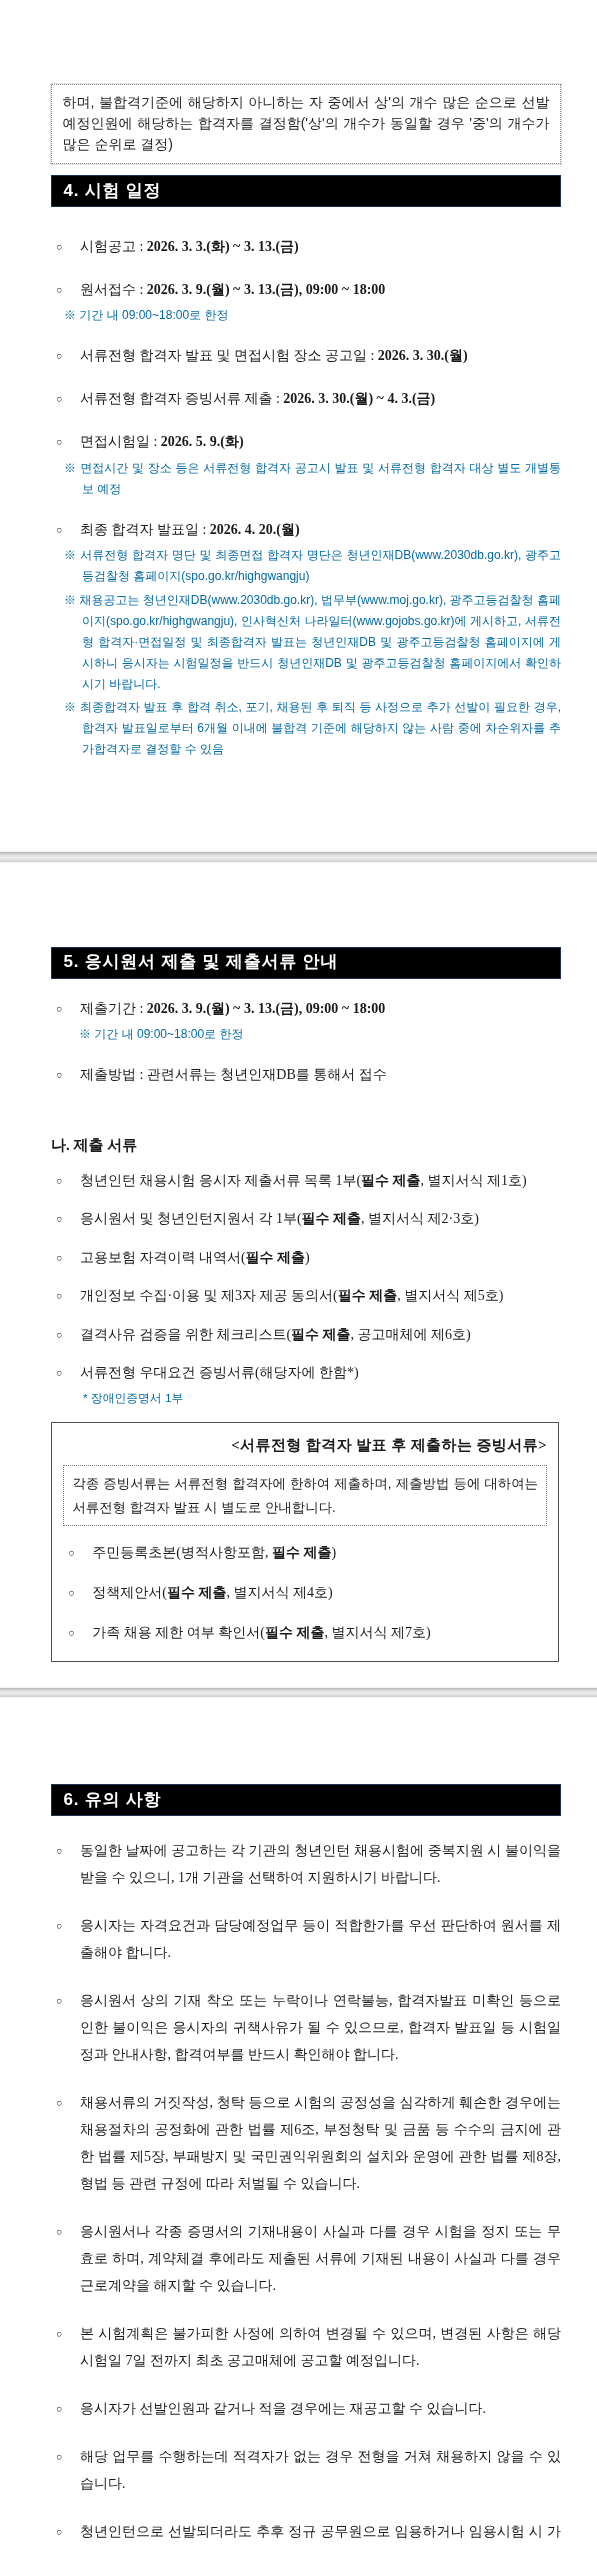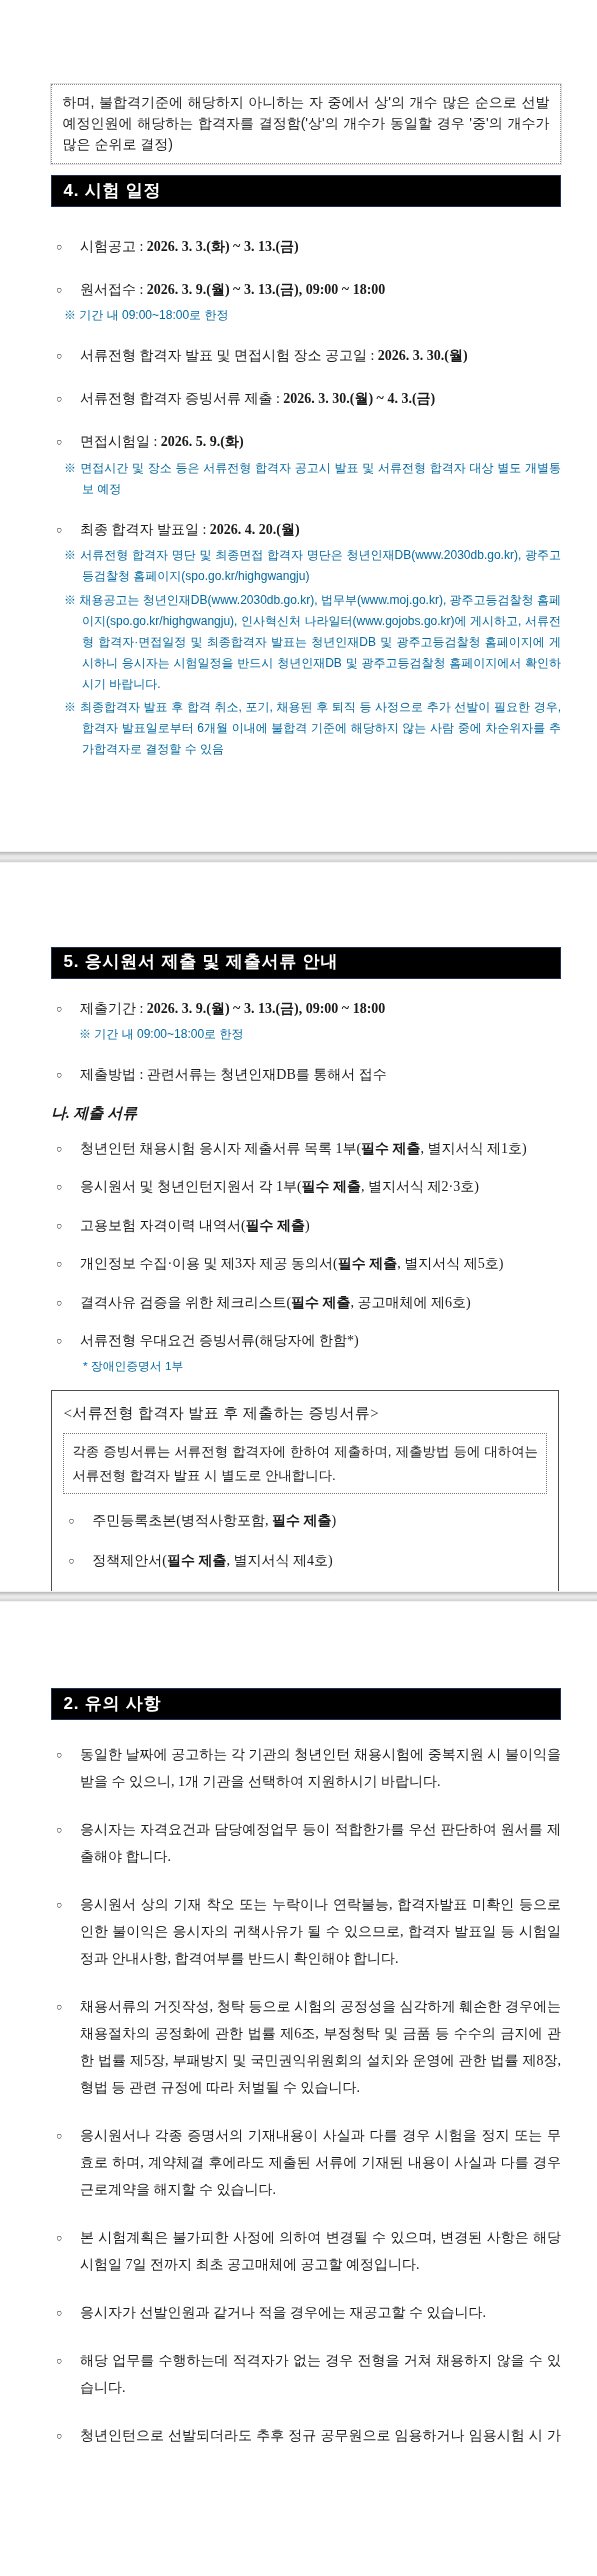--- a/index.html
+++ b/index.html
@@ -1,20 +1,20 @@
 <!DOCTYPE html>
 <html lang="ko" style="font-size:13px"><head>
 <meta charset="utf-8">
 <style>
   html, body { margin: 0; padding: 0; background: #ffffff; }
   body { width: 598px; font-family: "Liberation Serif", serif; color: #1a1a1a; }
 
   .page { position: relative; width: 598px; background: #ffffff; overflow: hidden; }
   .page-1 { height: 851px; }
-  .page-2 { height: 728px; }
+  .page-2 { height: 824px; }
   .page-3 { height: 853px; }
 
   .page-sep {
     height: 9.7px; width: 598px;
     background: linear-gradient(to bottom, #b7b7b7 0%, #e3e3e3 35%, #ececec 60%, #cfcfcf 100%);
     border-top: 0.8px solid #f2f2f2;
     border-bottom: 0.8px solid #f4f4f4;
   }
 
   .content { padding: 0 37px 0 51px; }
@@ -90,22 +90,22 @@
   .tight .item { margin-top: 11.4px; }
 
   .docbox {
     margin-top: 13px;
     margin-right: 1.6px;
     border: 1.6px solid #4d4d4d;
     padding: 9.7px 11.4px 14.6px 11.4px;
     background: #ffffff;
   }
   .docbox-title {
-    text-align: left;
-    font-weight: normal;
+    text-align: right;
+    font-weight: bold;
     font-size: 15px;
     line-height: 24px;
     letter-spacing: 0.4px;
   }
   .docbox-notice {
     margin-top: 8px;
     border: 0.8px dotted #777;
     padding: 5.7px 8px;
     font-family: "Liberation Sans", sans-serif;
     font-size: 13.4px;
@@ -188,21 +188,21 @@
         <span class="txt"><span>제출기간 : </span><b>2026. 3. 9.(월) ~ 3. 13.(금), 09:00 ~ 18:00</b><span></span></span>
       </div>
       <div class="note" style="margin-left:28px;">※ 기간 내 09:00~18:00로 한정</div>
 
       <div class="item">
         <span class="marker">○</span>
         <span class="txt"><span>제출방법 : 관련서류는 청년인재DB를 통해서 접수</span><b></b><span></span></span>
       </div>
     </div>
 
-    <div class="subhead" style="margin-top:16px;font-style:italic;">나. 제출 서류</div>
+    <div class="subhead" style="margin-top:48px;">나. 제출 서류</div>
 
     <div class="sec-body tight" style="margin-top:6.5px;">
       <div class="item">
         <span class="marker">○</span>
         <span class="txt"><span>청년인턴 채용시험 응시자 제출서류 목록 1부(</span><b>필수 제출</b><span>, 별지서식 제1호)</span></span>
       </div>
       <div class="item">
         <span class="marker">○</span>
         <span class="txt"><span>응시원서 및 청년인턴지원서 각 1부(</span><b>필수 제출</b><span>, 별지서식 제2·3호)</span></span>
       </div>
@@ -246,21 +246,21 @@
 
   </div>
 </div>
 
 <div class="page-sep"></div>
 
 <div class="page page-3">
   <div class="content">
 
     <div class="sec-header">
-      <span>2. 유의 사항</span>
+      <span>6. 유의 사항</span>
     </div>
 
     <div class="sec-body wide" style="margin-top:4.9px;">
       <div class="item">
         <span class="marker">○</span>
         <span class="txt">동일한 날짜에 공고하는 각 기관의 청년인턴 채용시험에 중복지원 시 불이익을 받을 수 있으니, 1개 기관을 선택하여 지원하시기 바랍니다.</span>
       </div>
       <div class="item">
         <span class="marker">○</span>
         <span class="txt">응시자는 자격요건과 담당예정업무 등이 적합한가를 우선 판단하여 원서를 제출해야 합니다.</span>

